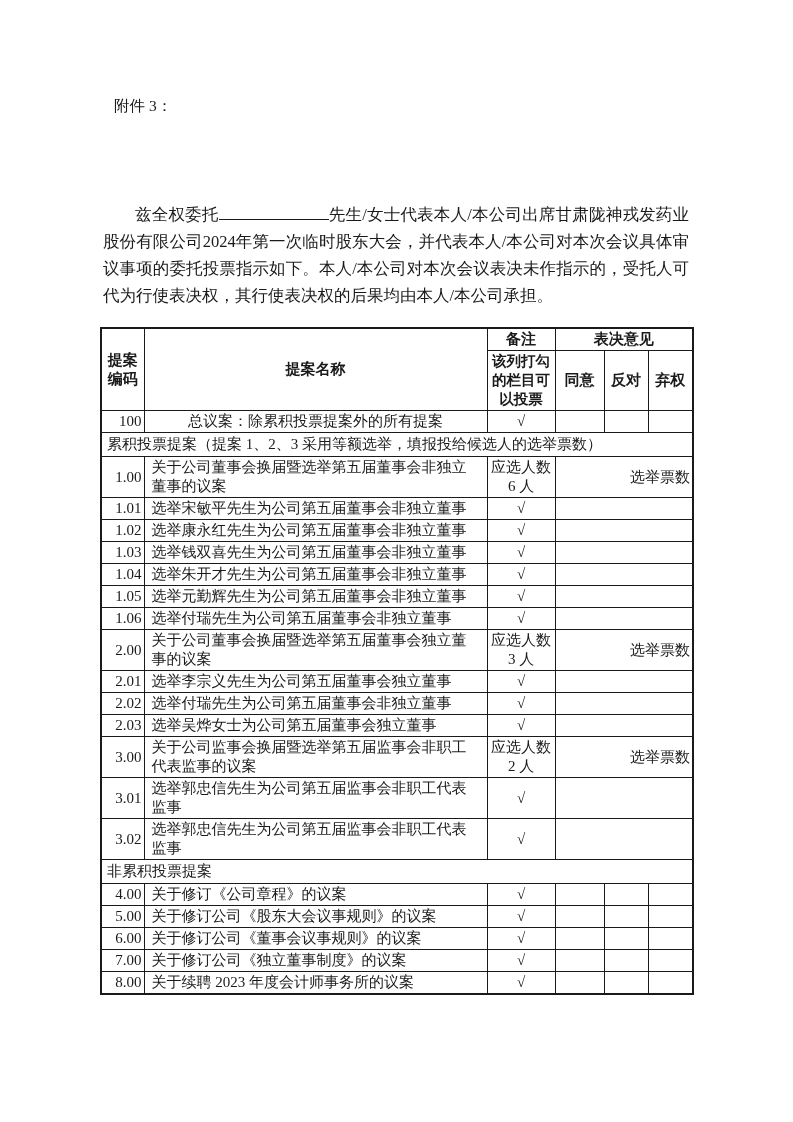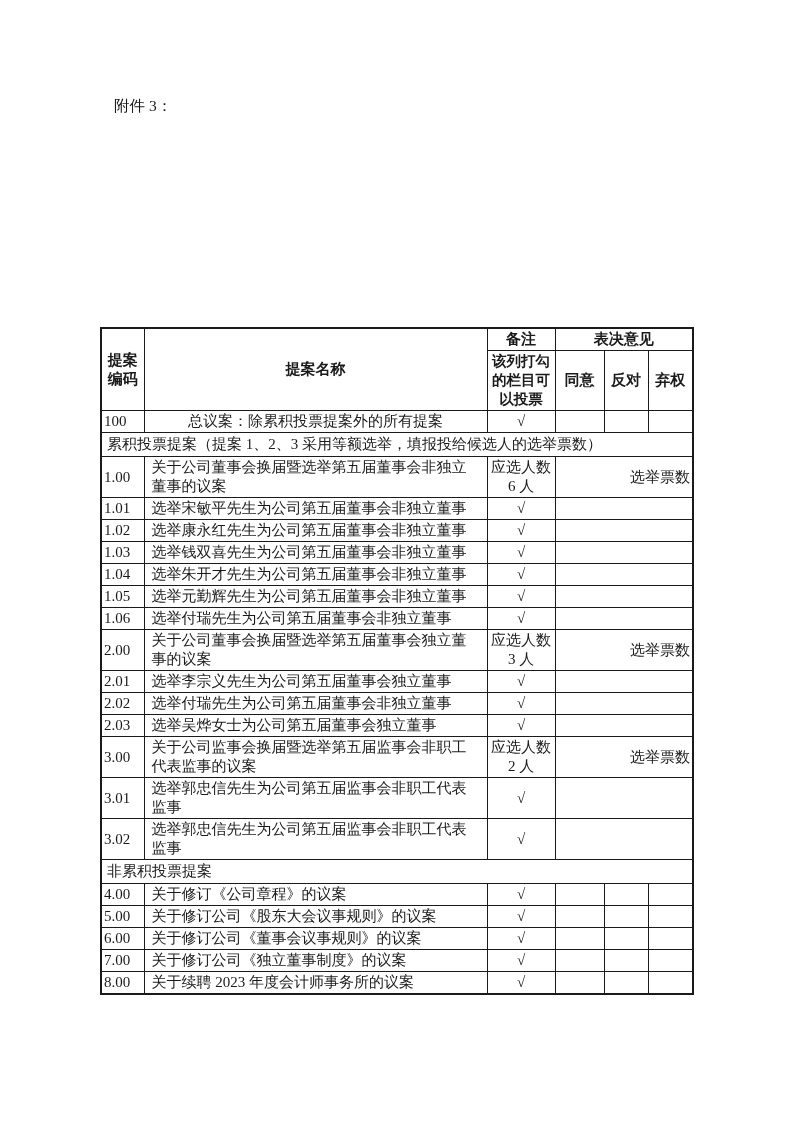--- a/index.html
+++ b/index.html
@@ -42,36 +42,37 @@
     vertical-align:middle;
     padding:1px 2px;
     overflow:hidden;
   }
   thead td { font-weight:bold; text-align:center; }
   .pre { white-space:pre-line; }
   tr.hdr1 { height:21px; }
   tr.hdr2 { height:58px; }
   td.remark-note { font-size:14.5px; line-height:19px; }
   tbody tr { height:22px; }
-  tbody td.code { text-align:left; }
+  tbody td.code { text-align:right; }
   tbody td.name { text-align:left; padding:1px 7px; line-height:19px; }
   tbody td.name.center { text-align:center; }
   tbody td.remark { text-align:center; line-height:19px; }
   tbody td.vote { text-align:center; }
   tbody td.vote-merged { text-align:right;padding-left:16px; }
   tbody td.section-cell { text-align:left; padding:2px 5px; }
 </style>
 </head>
 <body>
 
 <div class="page">
 
   <div class="attachment">附件 3：</div>
 
 
+  <p class="body-par"><span>兹全权委托</span><span class="blank-line"></span><span>先生/女士代表本人/本公司出席甘肃陇神戎发药业股份有限公司2024年第一次临时股东大会，并代表本人/本公司对本次会议具体审议事项的委托投票指示如下。本人/本公司对本次会议表决未作指示的，受托人可代为行使表决权，其行使表决权的后果均由本人/本公司承担。</span></p>
 
   <table class="proposal">
     <colgroup>
       <col style="width:43px">
       <col style="width:343px">
       <col style="width:68px">
       <col style="width:49px">
       <col style="width:44px">
       <col style="width:45px">
     </colgroup>

